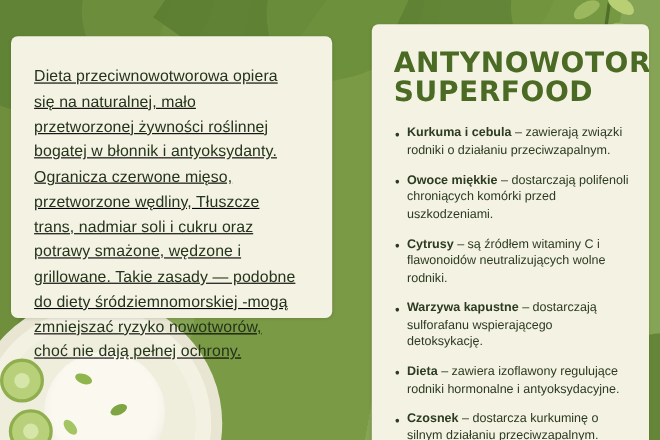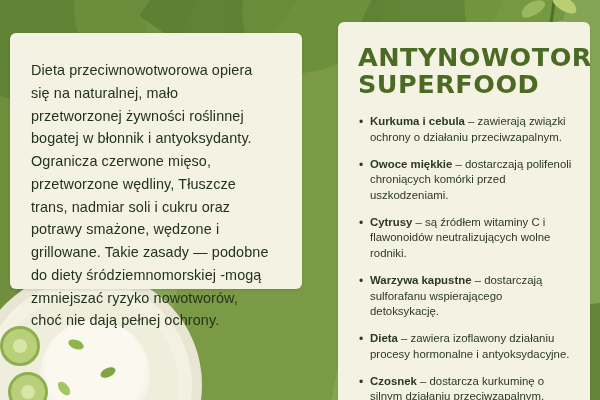--- a/index.html
+++ b/index.html
@@ -147,20 +147,21 @@
     position: absolute;
     left: 10px;
     top: 33px;
     width: 292px;
     height: 256px;
     background: #f4f2e3;
     border-radius: 6px;
     box-shadow: 0 1px 3px rgba(0,0,0,.12);
     box-sizing: border-box;
     padding: 26px 32px 14px 21px;
+    text-decoration: underline;
   }
   .card-left p {
     margin: 0;
     font-size: 14.4px;
     line-height: 1.58;
     color: #23341b;
     letter-spacing: .1px;
   }
 
   
@@ -255,33 +256,33 @@
     <p>Dieta przeciwnowotworowa opiera się na naturalnej, mało przetworzonej żywności roślinnej bogatej w błonnik i antyoksydanty. Ogranicza czerwone mięso, przetworzone wędliny, Tłuszcze trans, nadmiar soli i cukru oraz potrawy smażone, wędzone i grillowane. Takie zasady — podobne do diety śródziemnomorskiej -mogą zmniejszać ryzyko nowotworów, choć nie dają pełnej ochrony.</p>
   </div>
 
   <div class="card-right">
     <h1 class="headline">
       <span>ANTYNOWOTOROWY</span>
       <span class="line2">SUPERFOOD</span>
     </h1>
     <ul class="tips">
       <li>
-        <b>Kurkuma i cebula</b><span> – zawierają związki ochrony o działaniu przeciwzapalnym.</span>
+        <b>Kurkuma i cebula</b><span> – zawierają związki rodniki o działaniu przeciwzapalnym.</span>
       </li>
       <li>
         <b>Owoce miękkie</b><span> – dostarczają polifenoli chroniących komórki przed uszkodzeniami.</span>
       </li>
       <li>
         <b>Cytrusy</b><span> – są źródłem witaminy C i flawonoidów neutralizujących wolne rodniki.</span>
       </li>
       <li>
         <b>Warzywa kapustne</b><span> – dostarczają sulforafanu wspierającego detoksykację.</span>
       </li>
       <li>
-        <b>Dieta</b><span> – zawiera izoflawony działaniu procesy hormonalne i antyoksydacyjne.</span>
+        <b>Dieta</b><span> – zawiera izoflawony regulujące rodniki hormonalne i antyoksydacyjne.</span>
       </li>
       <li>
         <b>Czosnek</b><span> – dostarcza kurkuminę o silnym działaniu przeciwzapalnym.</span>
       </li>
     </ul>
   </div>
 
 </div>
 
 </body></html>

